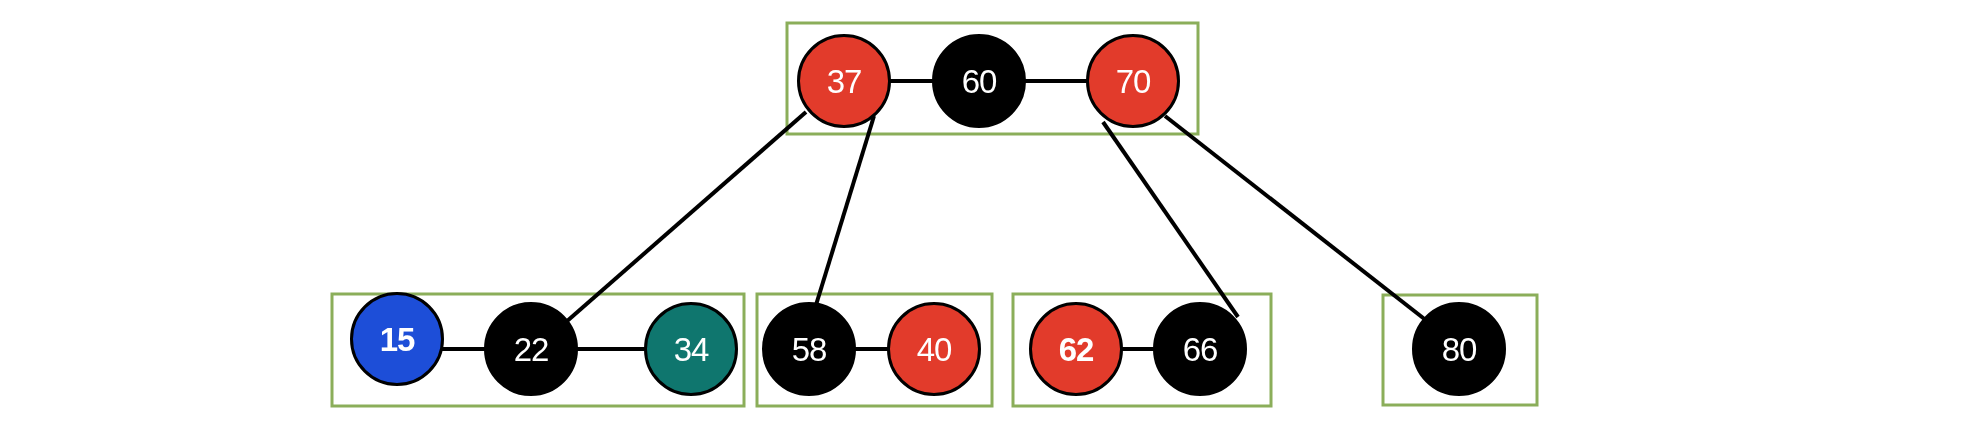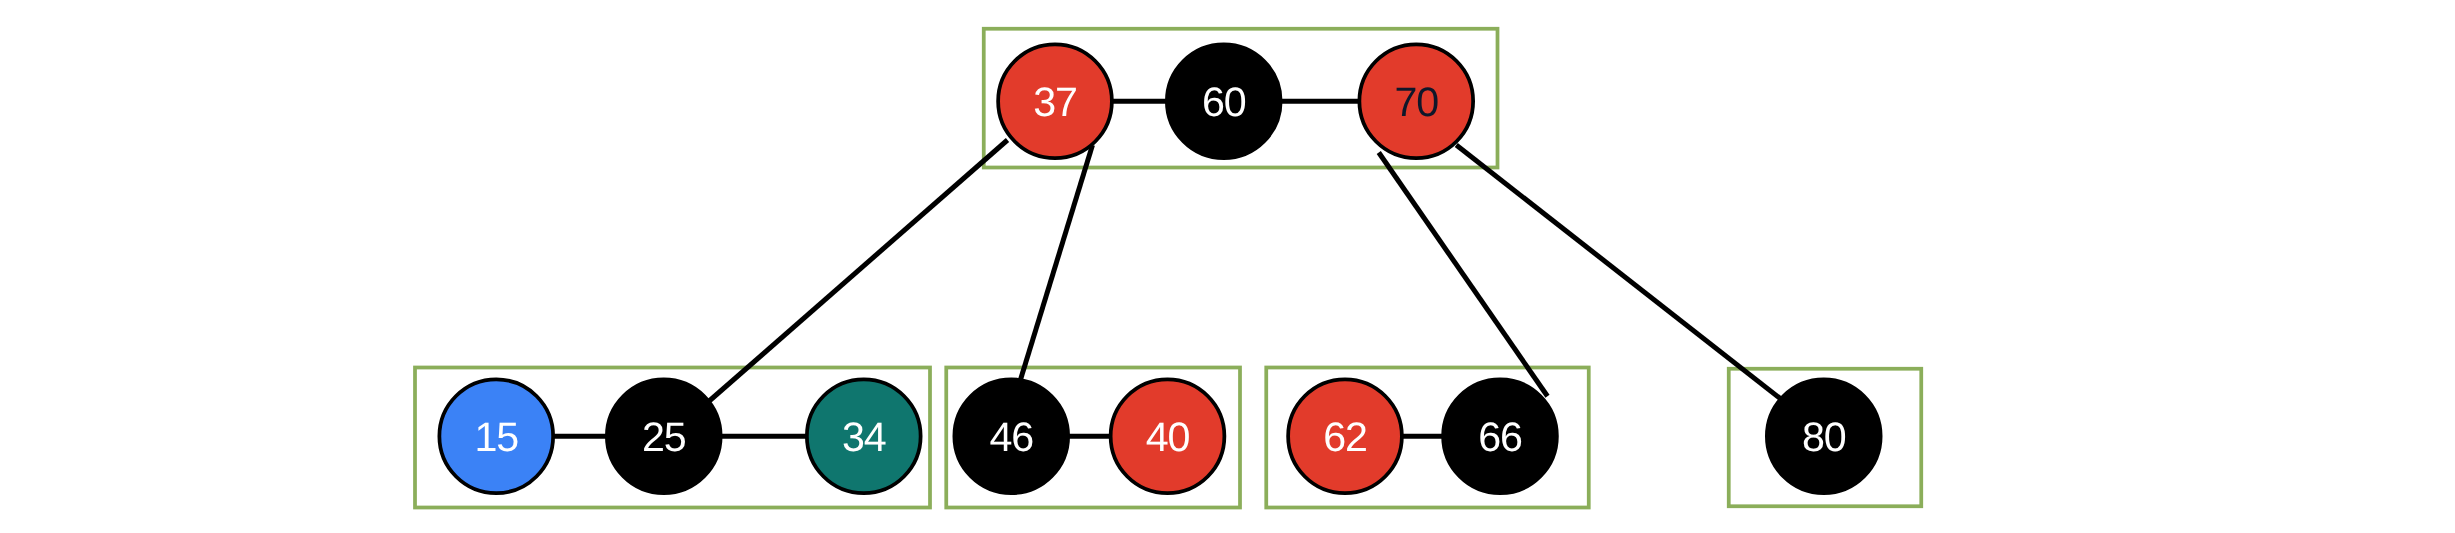--- a/index.html
+++ b/index.html
@@ -63,39 +63,39 @@
       <line x1="1165" y1="116" x2="1427" y2="321" stroke="#000000" stroke-width="4"></line>
     </svg>
   <div id="node-layer">
       <div class="tree-node" style="left: 797px; top: 34px; width: 94px; height: 94px; border-color: rgb(0, 0, 0); background: rgb(226, 59, 43); align-items: center;">
         <span class="node-label" style="color: rgb(255, 255, 255);">37</span>
       </div>
       <div class="tree-node" style="left: 932px; top: 34px; width: 94px; height: 94px; border-color: rgb(0, 0, 0); background: rgb(0, 0, 0);">
         <span class="node-label" style="color: rgb(255, 255, 255);">60</span>
       </div>
       <div class="tree-node" style="left: 1086px; top: 34px; width: 94px; height: 94px; border-color: rgb(0, 0, 0); background: rgb(226, 59, 43);">
-        <span class="node-label" style="color: #0f172a;">70</span>
+        <span class="node-label" style="color: #ffffff;">70</span>
       </div>
-      <div class="tree-node" style="left: 350px; top: 302px; width: 94px; height: 94px; border-color: rgb(0, 0, 0); background: #3b82f6;">
+      <div class="tree-node" style="left: 350px; top: 292px; width: 94px; height: 94px; border-color: rgb(0, 0, 0); background: #1d4ed8; font-weight: bold;">
         <span class="node-label" style="color: rgb(255, 255, 255);">15</span>
       </div>
       <div class="tree-node" style="left: 484px; top: 302px; width: 94px; height: 94px; border-color: rgb(0, 0, 0); background: rgb(0, 0, 0);">
-        <span class="node-label" style="color: rgb(255, 255, 255);">25</span>
+        <span class="node-label" style="color: rgb(255, 255, 255);">22</span>
       </div>
       <div class="tree-node" style="left: 644px; top: 302px; width: 94px; height: 94px; border-color: rgb(0, 0, 0); background: #0f766e;">
         <span class="node-label" style="color: rgb(255, 255, 255);">34</span>
       </div>
       <div class="tree-node" style="left: 762px; top: 302px; width: 94px; height: 94px; border-color: rgb(0, 0, 0); background: rgb(0, 0, 0);">
-        <span class="node-label" style="color: rgb(255, 255, 255);">46</span>
+        <span class="node-label" style="color: rgb(255, 255, 255);">58</span>
       </div>
       <div class="tree-node" style="left: 887px; top: 302px; width: 94px; height: 94px; border-color: rgb(0, 0, 0); background: rgb(226, 59, 43);">
         <span class="node-label" style="color: rgb(255, 255, 255);">40</span>
       </div>
       <div class="tree-node" style="left: 1029px; top: 302px; width: 94px; height: 94px; border-color: rgb(0, 0, 0); background: rgb(226, 59, 43);">
-        <span class="node-label" style="color: rgb(255, 255, 255);">62</span>
+        <span class="node-label" style="color: rgb(255, 255, 255); font-weight: bold;">62</span>
       </div>
       <div class="tree-node" style="left: 1153px; top: 302px; width: 94px; height: 94px; border-color: rgb(0, 0, 0); background: rgb(0, 0, 0);">
         <span class="node-label" style="color: rgb(255, 255, 255); text-align: center;">66</span>
       </div>
       <div class="tree-node" style="left: 1412px; top: 302px; width: 94px; height: 94px; border-color: rgb(0, 0, 0); background: rgb(0, 0, 0); align-items: center;">
         <span class="node-label" style="color: rgb(255, 255, 255);">80</span>
       </div>
     </div>
 </div>
 

